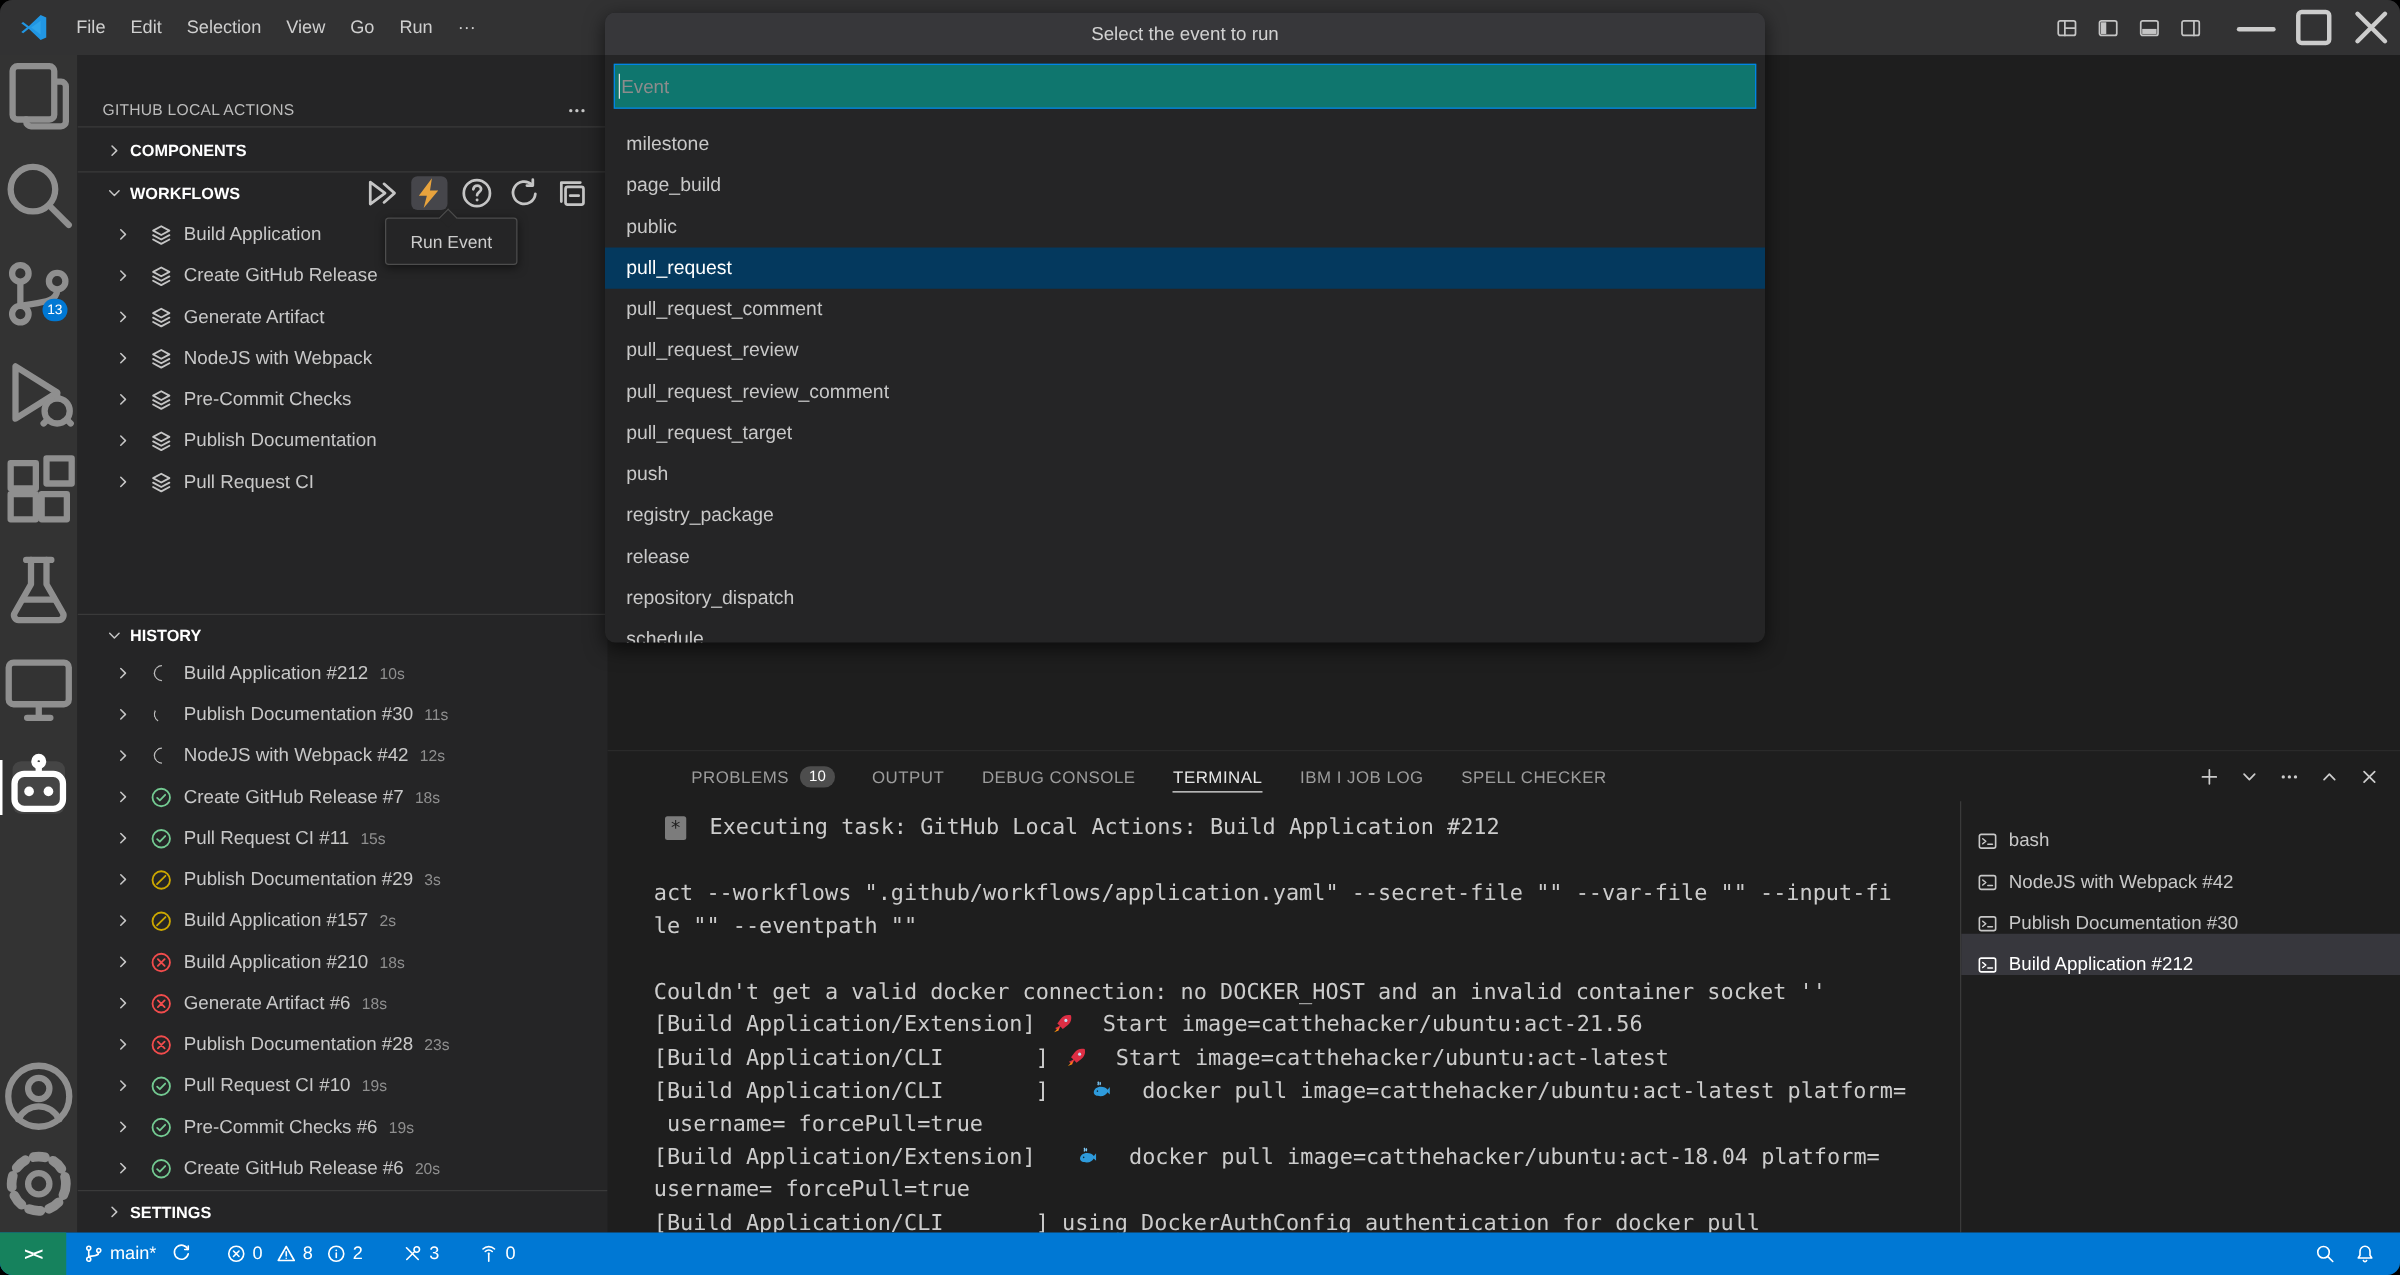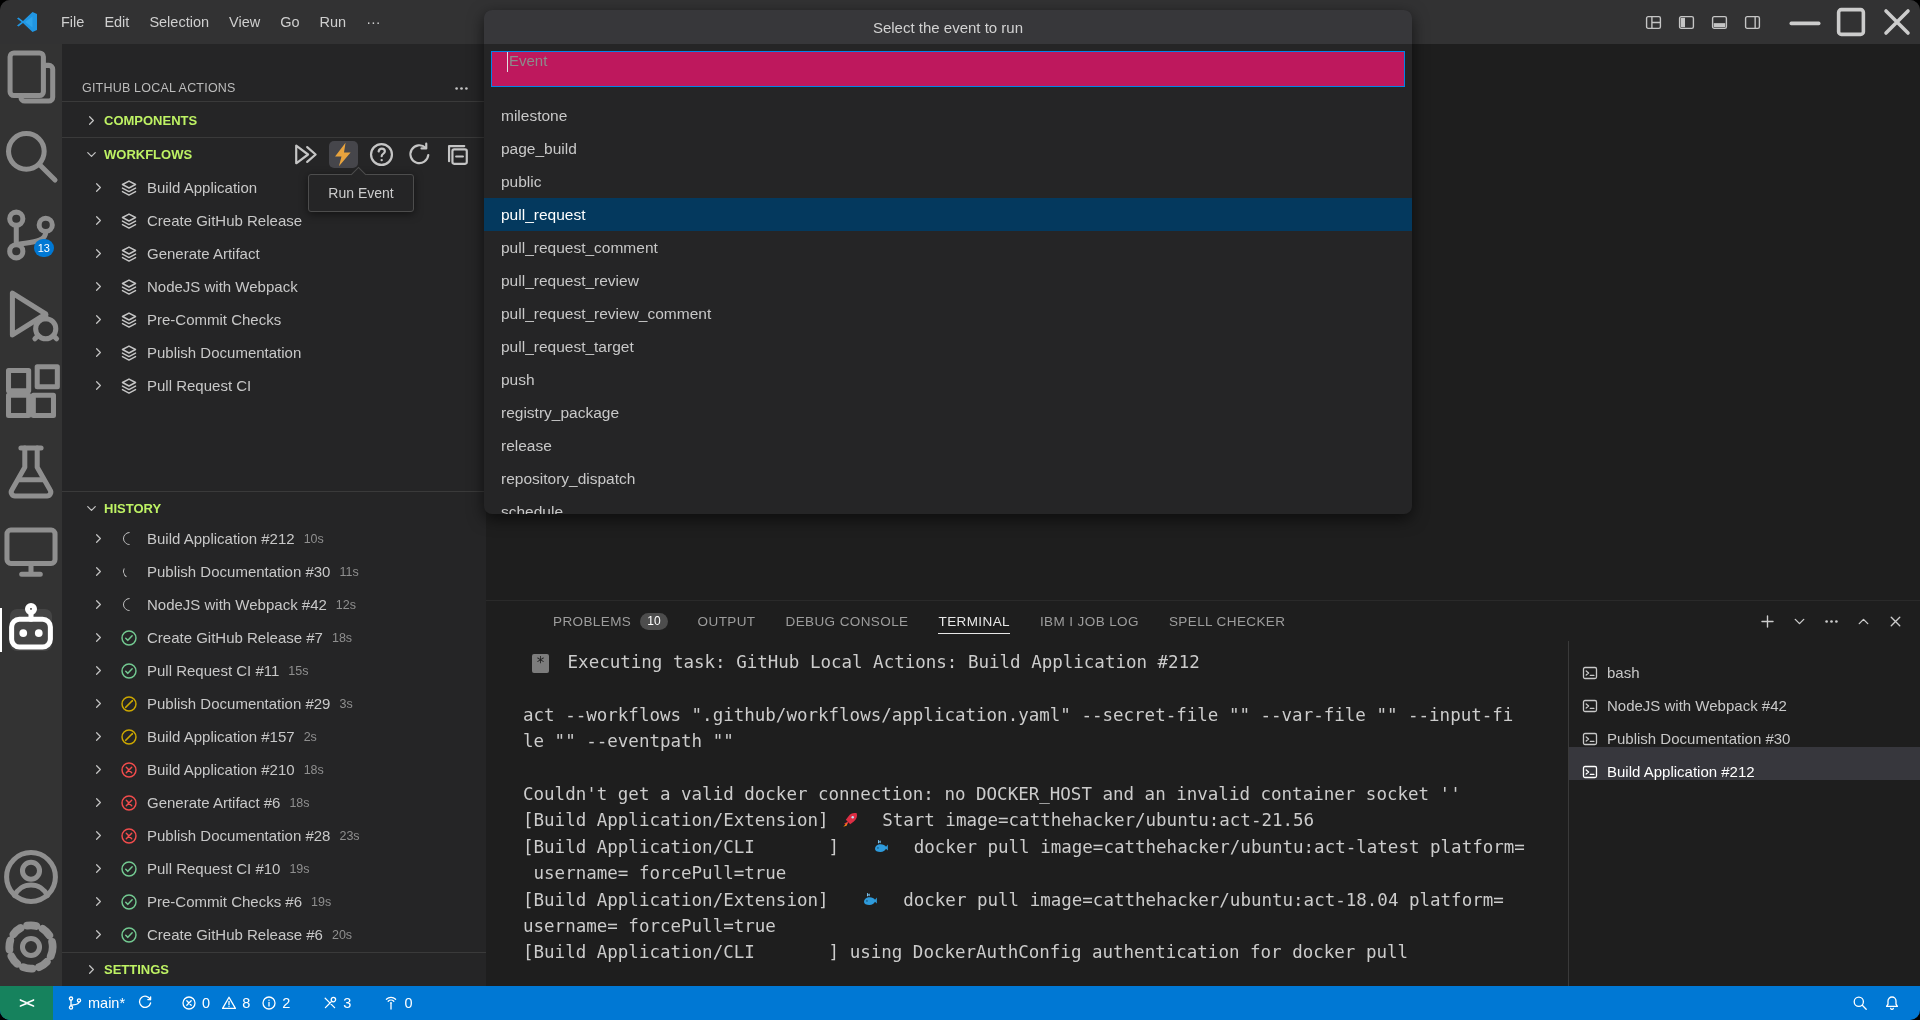--- a/index.html
+++ b/index.html
@@ -26,21 +26,21 @@
   .ab-item.active::before{content:"";position:absolute;left:0;top:9px;bottom:9px;width:2px;background:#fff;}
   .ab-item.active .bgbox{position:absolute;inset:10px;background:rgba(255,255,255,.09);border-radius:7px;}
   .ab-badge{position:absolute;right:8px;bottom:9px;min-width:18px;height:18px;border-radius:10px;background:#0078d4;color:#fff;font-size:11px;display:flex;align-items:center;justify-content:center;padding:0 4px;box-sizing:border-box;}
 
   
   .sidebar{position:absolute;left:62px;top:44px;width:424px;bottom:34px;background:#252526;z-index:4;overflow:hidden;}
   .sb-header{position:absolute;top:16px;left:0;right:0;height:56px;display:flex;align-items:center;padding:0 16px 0 20px;box-sizing:border-box;font-size:12.5px;color:#bcbcbc;}
   .sb-header .sb-title{flex:1;letter-spacing:.2px;}
   .sb-header svg{width:17px;height:17px;color:#c5c5c5;}
   .divider{position:absolute;left:0;right:0;height:1px;background:#3a3a3a;}
-  .sect{position:absolute;left:0;right:0;height:33px;display:flex;align-items:center;gap:5px;padding-left:22px;box-sizing:border-box;font-weight:bold;font-size:13px;color:#bef264;}
+  .sect{position:absolute;left:0;right:0;height:33px;display:flex;align-items:center;gap:5px;padding-left:22px;box-sizing:border-box;font-weight:bold;font-size:13px;color:#ffffff;}
   .sect svg{width:15px;height:15px;flex:0 0 auto;color:#c5c5c5;}
   .tree-row{position:absolute;left:0;right:0;height:33px;display:flex;align-items:center;font-size:15px;color:#c8c8c8;}
   .tree-row .chev{margin-left:29px;width:15px;height:15px;color:#c5c5c5;flex:0 0 auto;}
   .tree-row .tr-icon{margin-left:14px;width:18px;height:18px;color:#c5c5c5;flex:0 0 auto;display:flex;align-items:center;justify-content:center;}
   .tree-row .tr-label{margin-left:9px;white-space:nowrap;}
   .tree-row .tr-dur{margin-left:9px;font-size:12.5px;color:#8f8f8f;}
   .spin{width:13px;height:13px;border:1.7px solid #bdbdbd;border-radius:50%;box-sizing:border-box;}
   .spin.r0{border-top-color:transparent;border-right-color:transparent;transform:rotate(45deg);}
   .spin.r1{border-top-color:transparent;border-right-color:transparent;border-bottom-color:transparent;transform:rotate(-15deg);}
   .wf-actions{position:absolute;right:14px;display:flex;align-items:center;gap:9px;height:33px;}
@@ -50,21 +50,21 @@
   .tooltip{position:absolute;left:308px;top:174px;width:104px;height:36px;background:#252526;border:1px solid #4d4d4d;border-radius:3px;z-index:45;display:flex;align-items:center;justify-content:center;font-size:14px;color:#ccc;box-shadow:0 2px 8px rgba(0,0,0,.5);}
   .tooltip .caret{position:absolute;top:-6px;left:44px;width:10px;height:10px;background:#252526;border-left:1px solid #4d4d4d;border-top:1px solid #4d4d4d;transform:rotate(45deg);}
 
   
   .editor{position:absolute;left:486px;top:44px;right:0;height:556px;background:#1e1e1e;}
 
   
   .quickpick{position:absolute;left:484px;top:10px;width:928px;height:504px;z-index:50;border-radius:8px;box-shadow:0 5px 16px rgba(0,0,0,.6);background:#252526;overflow:hidden;}
   .qp-header{height:34px;background:#37373a;display:flex;align-items:center;justify-content:center;font-size:15px;color:#d2d2d2;}
   .qp-input-wrap{padding:7px 7px 0 7px;}
-  .qp-input{position:relative;height:36px;background:#be185d;border:1.2px solid #0284e8;box-sizing:border-box;display:flex;align-items:flex-start;padding-left:15px;}
+  .qp-input{position:relative;height:36px;background:#0f766e;border:1.2px solid #0284e8;box-sizing:border-box;display:flex;align-items:center;padding-left:3px;}
   .qp-input .cursor{width:1px;height:20px;background:#e0e0e0;}
   .qp-input input{background:transparent;border:none;outline:none;color:#ccc;font-size:15px;font-family:"Liberation Sans",sans-serif;width:100%;padding:0 0 0 1px;}
   .qp-input input::placeholder{color:#8c8c8c;}
   .qp-list{margin-top:12px;}
   .qp-row{height:33px;display:flex;align-items:center;padding-left:17px;font-size:15.5px;color:#c8c8c8;}
   .qp-row.selected{background:#04395e;color:#fff;}
 
   
   .panel{position:absolute;left:486px;top:600px;right:0;bottom:34px;background:#1e1e1e;border-top:1px solid #2a2a2a;box-sizing:border-box;}
   .panel-tabs{position:absolute;left:0;top:0;right:210px;height:40px;display:flex;align-items:center;padding-left:67px;gap:30px;}
@@ -656,20 +656,25 @@
         <div class="tline">&nbsp;</div>
         <div class="tline"><span>act --workflows ".github/workflows/application.yaml" --secret-file "" --var-file "" --input-fi</span></div>
         <div class="tline"><span>le "" --eventpath ""</span></div>
         <div class="tline">&nbsp;</div>
         <div class="tline"><span>Couldn't get a valid docker connection: no DOCKER_HOST and an invalid container socket ''</span></div>
         <div class="tline"><span>[Build Application/Extension] </span><span class="emo"><svg viewBox="0 0 16 16" style="width:100%;height:100%">
               <path fill="#dd2e44" d="M14 2c-3-.8-5.5.3-7.3 2.6L4.3 7.8 6 9.5 2.8 11l2.2 2.2L6.5 10l1.7 1.7 3.2-2.4C13.7 7.5 14.8 5 14 2z"></path>
               <circle cx="10.4" cy="5.6" r="1.1" fill="#bdddf4"></circle>
               <path fill="#f4900c" d="M4.8 11.2 2 14l2.8-1 1-2.8z"></path>
             </svg></span><span>  Start image=catthehacker/ubuntu:act-21.56</span></div>
+        <div class="tline"><span>[Build Application/CLI       ] </span><span class="emo"><svg viewBox="0 0 16 16" style="width:100%;height:100%">
+              <path fill="#dd2e44" d="M14 2c-3-.8-5.5.3-7.3 2.6L4.3 7.8 6 9.5 2.8 11l2.2 2.2L6.5 10l1.7 1.7 3.2-2.4C13.7 7.5 14.8 5 14 2z"></path>
+              <circle cx="10.4" cy="5.6" r="1.1" fill="#bdddf4"></circle>
+              <path fill="#f4900c" d="M4.8 11.2 2 14l2.8-1 1-2.8z"></path>
+            </svg></span><span>  Start image=catthehacker/ubuntu:act-latest</span></div>
         <div class="tline"><span>[Build Application/CLI       ]   </span><span class="emo"><svg viewBox="0 0 16 16" style="width:100%;height:100%">
               <path fill="#2e9bdc" d="M1.8 9.8c0-2.6 2.2-4.2 5-4.2 2.2 0 4 .9 4.8 2.2l1.6-2v5.4l-1.7-1.6c-.6 1.7-2.5 2.8-4.9 2.8-2.8 0-4.8-.9-4.8-2.6z"></path>
               <circle cx="4.4" cy="8.8" r=".55" fill="#0b2a3d"></circle>
               <path stroke="#7fcaf7" stroke-width="1" d="M4.8 4.6c.4-1 .4-1.8 0-2.6M6.2 4.4c.3-.7.3-1.3 0-2"></path>
             </svg></span><span>  docker pull image=catthehacker/ubuntu:act-latest platform=</span></div>
         <div class="tline"><span> username= forcePull=true</span></div>
         <div class="tline"><span>[Build Application/Extension]   </span><span class="emo"><svg viewBox="0 0 16 16" style="width:100%;height:100%">
               <path fill="#2e9bdc" d="M1.8 9.8c0-2.6 2.2-4.2 5-4.2 2.2 0 4 .9 4.8 2.2l1.6-2v5.4l-1.7-1.6c-.6 1.7-2.5 2.8-4.9 2.8-2.8 0-4.8-.9-4.8-2.6z"></path>
               <circle cx="4.4" cy="8.8" r=".55" fill="#0b2a3d"></circle>
               <path stroke="#7fcaf7" stroke-width="1" d="M4.8 4.6c.4-1 .4-1.8 0-2.6M6.2 4.4c.3-.7.3-1.3 0-2"></path>

